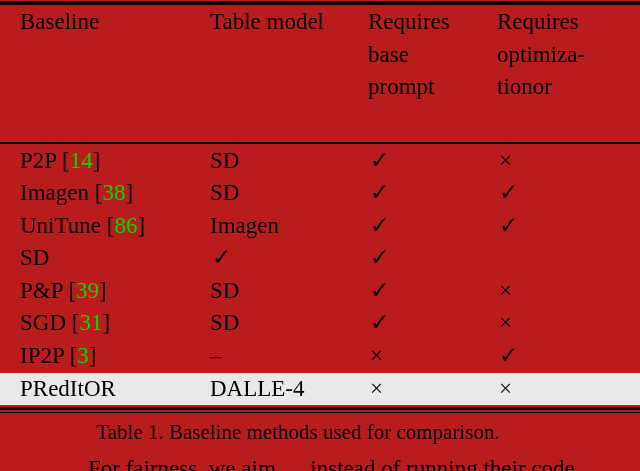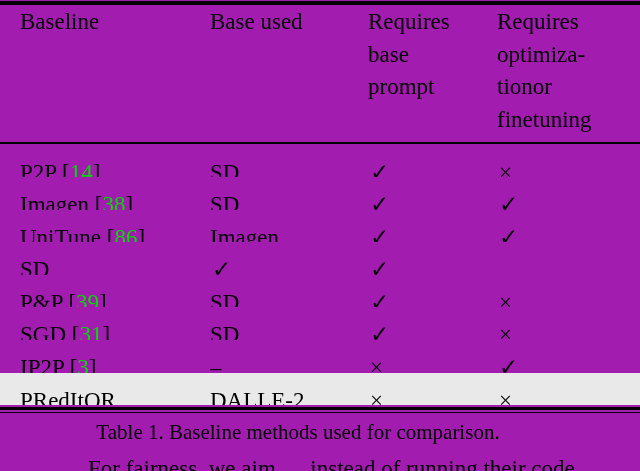--- a/index.html
+++ b/index.html
@@ -1,20 +1,20 @@
 <!DOCTYPE html>
 <html style="--green: #00dc00; --hl: #e9e9e9;"><head>
 <meta charset="utf-8">
 <style>
   html, body { margin: 0; padding: 0; background: #ffffff; }
   .page {
     position: relative;
     width: 640px;
     height: 471px;
-    background: #a21caf;
+    background: #b91c1c;
     overflow: hidden;
     font-family: "Liberation Serif", "DejaVu Serif", serif;
     color: #000000;
   }
   .rule { position: absolute; left: 0; width: 640px; background: #000; }
   .rule-top { top: 1px; height: 3.5px; }
   .rule-mid { top: 141.5px; height: 2px; }
   .rule-bottom-thick { top: 406.5px; height: 3px; }
   .rule-bottom-thin  { top: 411.5px; height: 1.5px; }
 
@@ -29,21 +29,21 @@
   }
   .header-grid { position: absolute; top: 6px; left: 0; }
   .hcell { white-space: nowrap; }
   .hcell.c4 { padding-right: 14px; white-space: normal; }
   .hline { height: 32.6px; }
   .hline.justify { display: flex; }
 
   .tbody { position: absolute; top: 144.5px; left: 0; width: 640px; }
   .trow { height: 32.6px; }
   .trow.highlight { background: var(--hl, #e9e9e9); }
-  .cell { white-space: nowrap; overflow: hidden; margin-top: 12px; }
+  .cell { white-space: nowrap; overflow: hidden; }
   .cite { color: var(--green, #00dc00); }
   .mark { padding-left: 2px; }
 
   .caption {
     position: absolute; top: 418.5px; left: 0; width: 596px;
     text-align: center; font-size: 21px; line-height: 26px;
   }
   .body-line {
     position: absolute; top: 454px; left: 88px; right: 0;
     font-size: 23px; line-height: 30px; white-space: nowrap; overflow: hidden;
@@ -54,35 +54,34 @@
 
 <div class="page">
 
   <div class="rule rule-top"></div>
 
   <div class="header-grid">
     <div class="hcell c1">
         <div class="hline">Baseline</div>
       </div>
     <div class="hcell c2">
-        <div class="hline">Base used</div>
+        <div class="hline">Table model</div>
       </div>
     <div class="hcell c3">
         <div class="hline">Requires</div>
         <div class="hline">base</div>
         <div class="hline">prompt</div>
       </div>
     <div class="hcell c4">
         <div class="hline">Requires</div>
         <div class="hline">optimiza-</div>
         <div class="hline justify">
           <span>tion</span>
           <span>or</span>
         </div>
-        <div class="hline">finetuning</div>
       </div>
   </div>
 
   <div class="rule rule-mid"></div>
 
   <div class="tbody">
       <div class="trow">
         <div class="cell c1"><span>P2P</span><span> [</span><span class="cite">14</span><span>]</span></div>
         <div class="cell c2">SD</div>
         <div class="cell c3 mark">✓</div>
@@ -118,21 +117,21 @@
         <div class="cell c4 mark">×</div>
       </div>
       <div class="trow">
         <div class="cell c1"><span>IP2P</span><span> [</span><span class="cite">3</span><span>]</span></div>
         <div class="cell c2">–</div>
         <div class="cell c3 mark">×</div>
         <div class="cell c4 mark">✓</div>
       </div>
       <div class="trow highlight">
         <div class="cell c1"><span>PRedItOR</span></div>
-        <div class="cell c2">DALLE-2</div>
+        <div class="cell c2">DALLE-4</div>
         <div class="cell c3 mark">×</div>
         <div class="cell c4 mark">×</div>
       </div>
     </div>
 
   <div class="rule rule-bottom-thick"></div>
   <div class="rule rule-bottom-thin"></div>
 
   <div class="caption">Table 1. Baseline methods used for comparison.</div>
 

